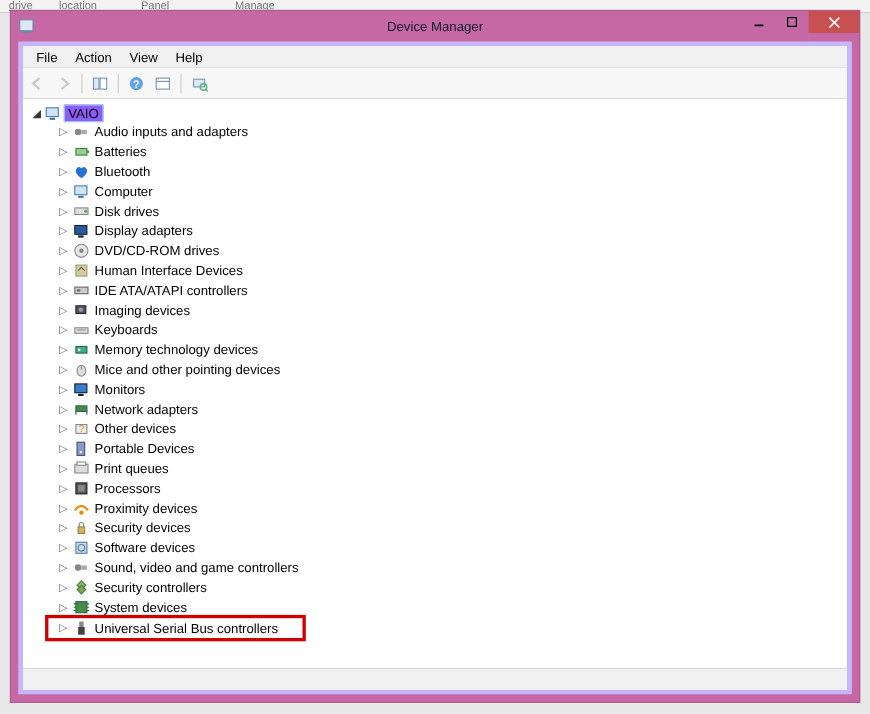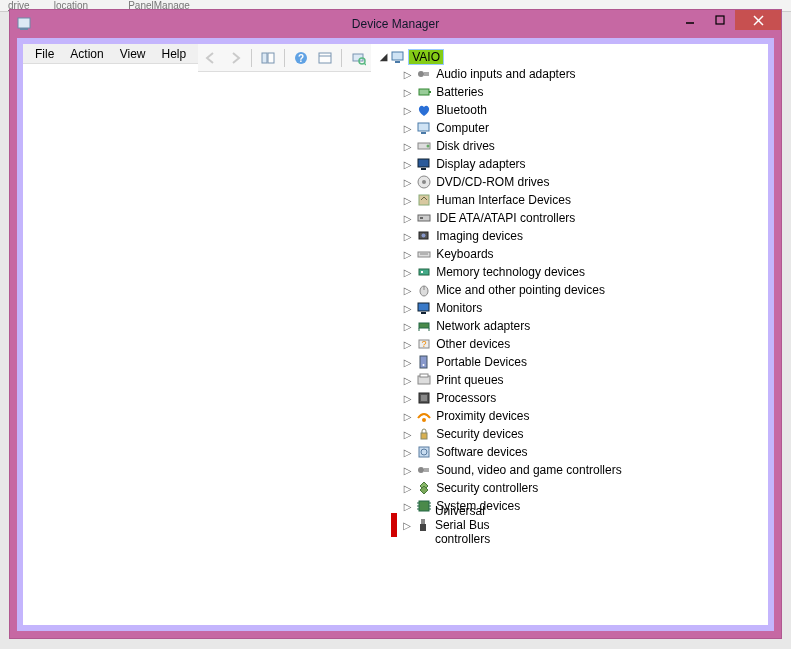--- a/index.html
+++ b/index.html
@@ -76,22 +76,22 @@
   .win-btn.close {
     width: 46px;
     background: #c75050;
     color: #fff;
   }
   .inner-frame {
     margin: 0 7px 7px 7px;
     flex: 1;
     background: #fff;
     display: flex;
-    flex-direction: row;
-    border: 6px solid #c4b5fd;
+    flex-direction: column;
+    border: 4px solid #c4b5fd;
   }
   .menubar {
     height: 20px;
     background: #f0f0f0;
     display: flex;
     align-items: center;
     padding: 0 4px;
     border-bottom: 1px solid #ddd;
   }
   .menu-item {
@@ -129,21 +129,21 @@
     position: relative;
   }
   .tree-root {
     display: flex;
     align-items: center;
     padding-left: 6px;
     height: 17px;
     gap: 2px;
   }
   .root-label {
-    background: #84cc16;
+    background: #8b5cf6;
     border: 1px solid #99c9ff;
     padding: 0 3px;
   }
   .tree-item {
     display: flex;
     align-items: center;
     height: 18px;
     padding-left: 30px;
     gap: 4px;
   }
@@ -178,21 +178,21 @@
     border-top: 1px solid #d5d5d5;
   }
   svg { display: block; }
 </style>
 </head>
 <body>
 
 <div class="bg-strip">
   <span style="margin-right:24px">drive</span>
   <span style="margin-right:40px">location</span>
-  <span style="">Panel</span>
+  <span style="margin-right:60px">Panel</span>
   <span>Manage</span>
 </div>
 
 <div class="window">
   <div class="titlebar">
     <span class="title-icon">
       <svg width="16" height="16">
           <rect x="2" y="2" width="12" height="10" fill="#dce9f5" stroke="#6b8aa8"></rect>
           <rect x="4" y="12" width="8" height="2" fill="#6b8aa8"></rect>
         </svg>

